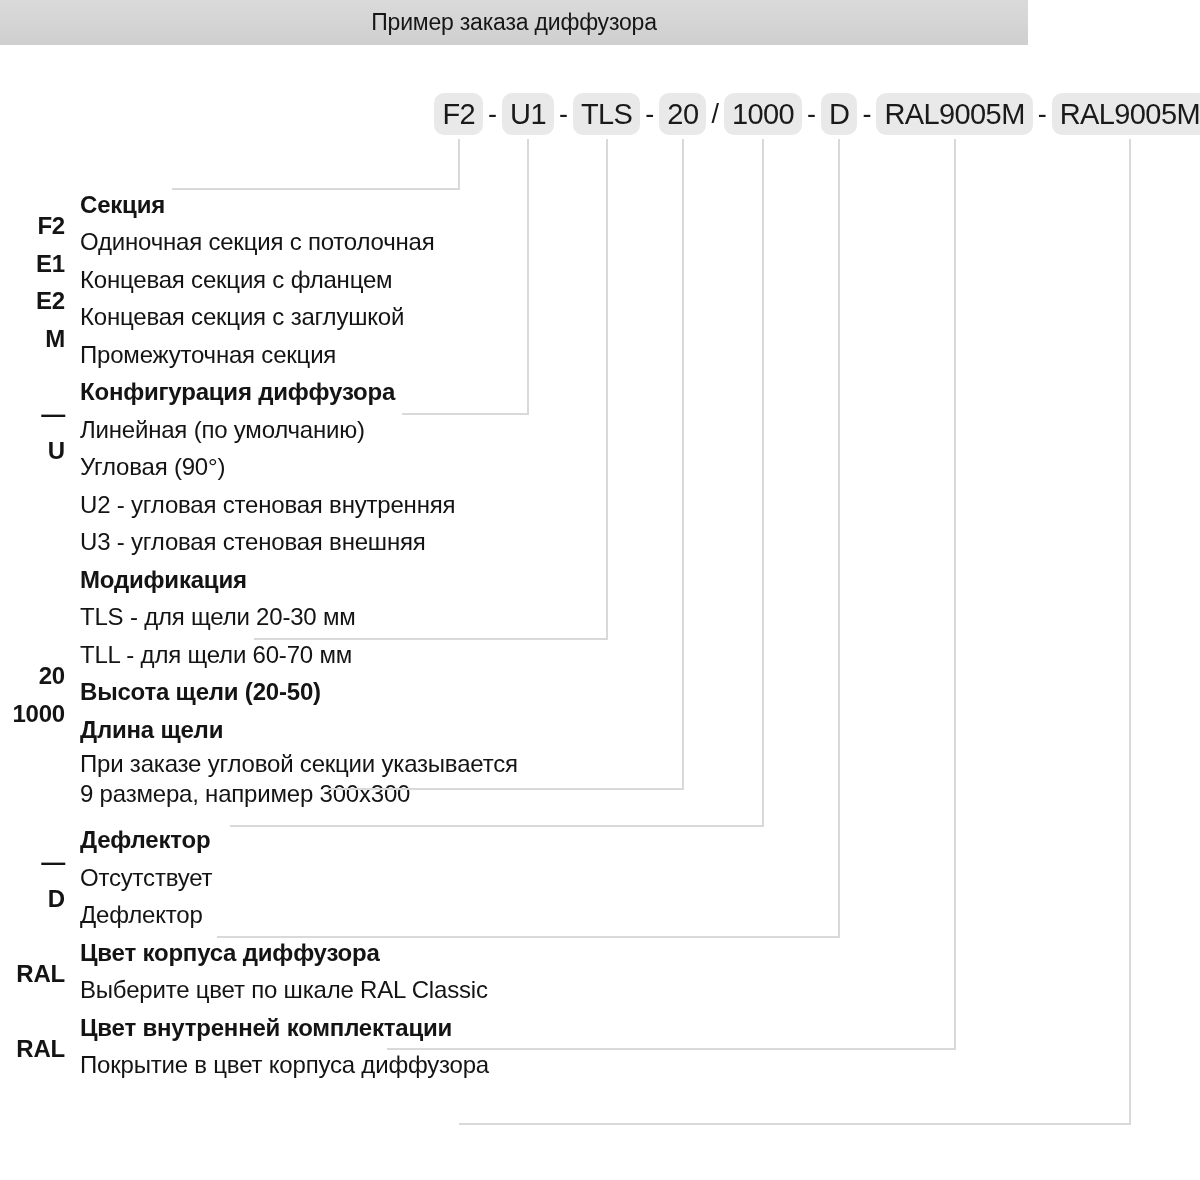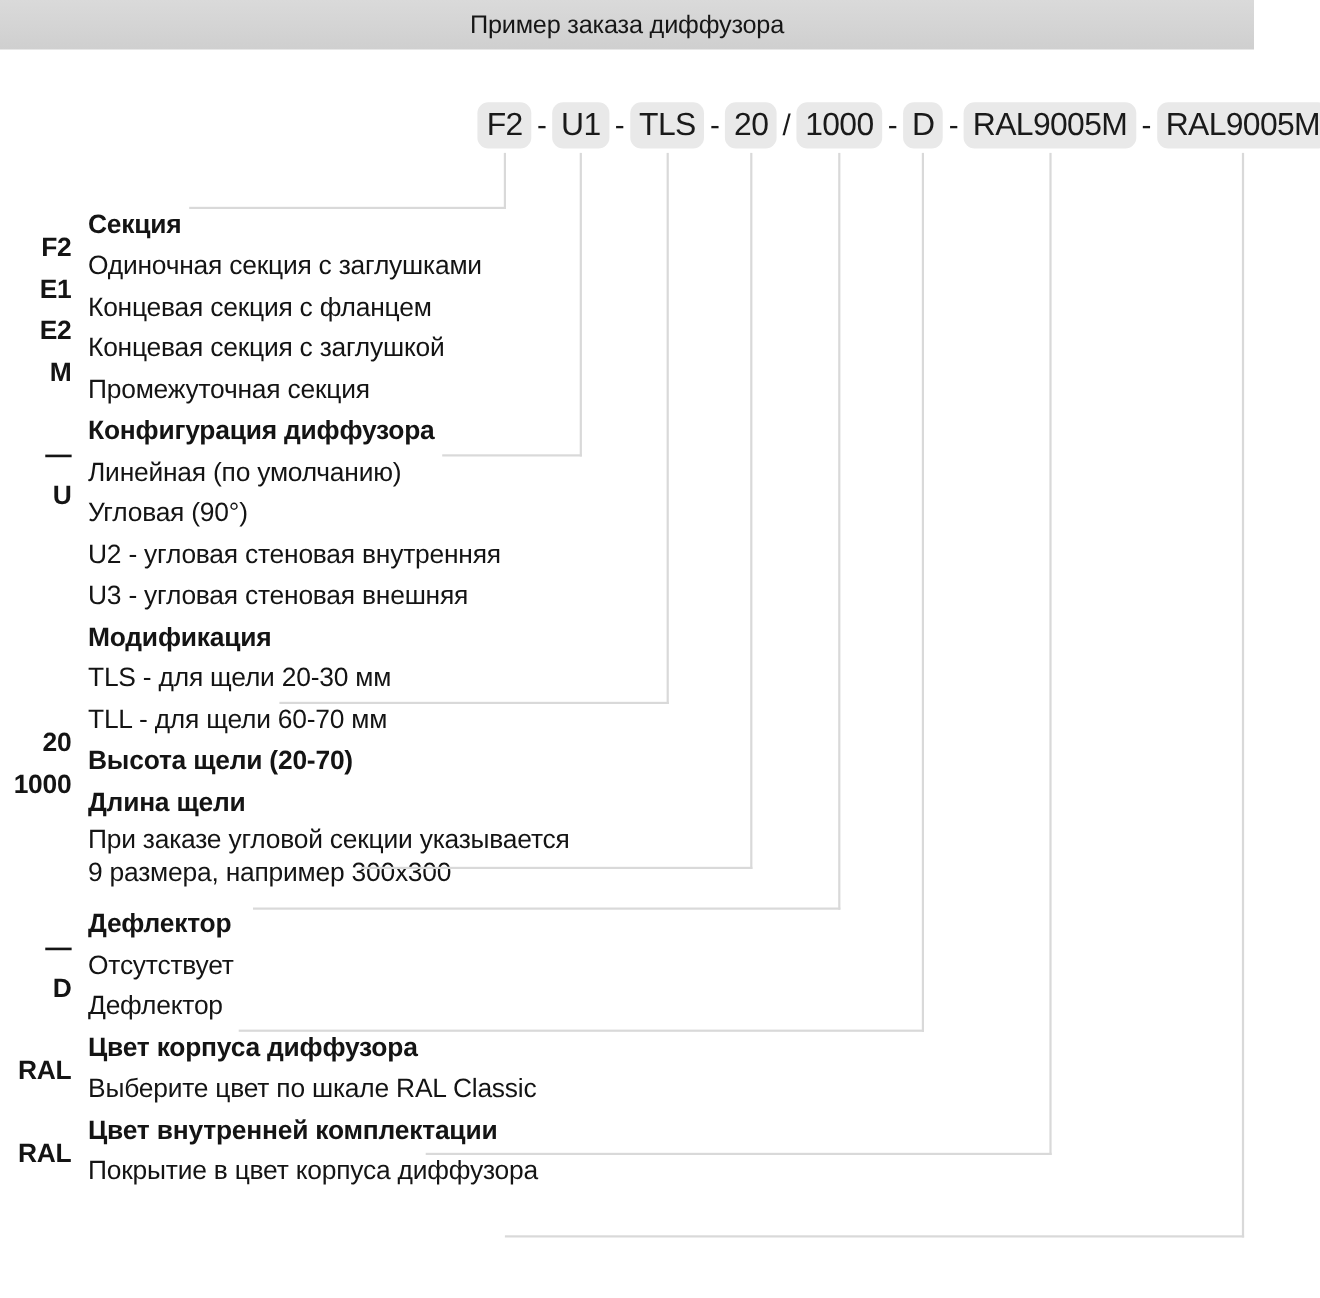--- a/index.html
+++ b/index.html
@@ -1,21 +1,21 @@
 <!DOCTYPE html>
 <html><head>
 <meta charset="utf-8">
 <style>
   html,body{margin:0;padding:0;background:#ffffff;}
   body{width:1200px;height:1180px;overflow:hidden;
        font-family:"Liberation Sans","DejaVu Sans",sans-serif;color:#141414;}
   .page{position:relative;width:1200px;height:1180px;overflow:hidden;background:#fff;}
 
   
-  .titlebar{position:absolute;left:0;top:0;width:1140px;height:45px;
+  .titlebar{position:absolute;left:0;top:0;width:1028px;height:45px;
             background:linear-gradient(180deg,#dadada 0%,#d4d4d4 55%,#cfcfcf 100%);
             display:flex;align-items:center;justify-content:center;}
   .titlebar span{font-size:23px;letter-spacing:-0.2px;color:#161616;}
 
   
   .code-row{position:absolute;top:92px;right:-8px;height:44px;
             display:flex;align-items:center;white-space:nowrap;}
   .codebox{display:inline-flex;align-items:center;height:42px;
            padding:0 8px;border-radius:10px;background:#e9e9e9;
            font-size:29px;letter-spacing:-0.6px;color:#1a1a1a;line-height:42px;}
@@ -60,21 +60,21 @@
       <span class="codebox" id="seg-inner_color">RAL9005M</span>
     </div>
 
   <div class="list" id="list">
       <div class="row header" id="row-0">
         <span class="key"></span>
         <span class="txt">Секция</span>
       </div>
       <div class="row item" id="row-2">
         <span class="key">F2</span>
-        <span class="txt">Одиночная секция с заглушками</span>
+        <span class="txt">Одиночная секция с потолочная</span>
       </div>
       <div class="row item" id="row-3">
         <span class="key">E1</span>
         <span class="txt">Концевая секция с фланцем</span>
       </div>
       <div class="row item" id="row-4">
         <span class="key">E2</span>
         <span class="txt">Концевая секция с заглушкой</span>
       </div>
       <div class="row item" id="row-5">
@@ -108,21 +108,21 @@
       <div class="row item" id="row-13">
         <span class="key"></span>
         <span class="txt">TLS - для щели 20-30 мм</span>
       </div>
       <div class="row item" id="row-15">
         <span class="key"></span>
         <span class="txt">TLL - для щели 60-70 мм</span>
       </div>
       <div class="row keyheader" id="row-16">
         <span class="key">20</span>
-        <span class="txt">Высота щели (20-70)</span>
+        <span class="txt">Высота щели (20-50)</span>
       </div>
       <div class="row keyheader" id="row-17">
         <span class="key">1000</span>
         <span class="txt">Длина щели</span>
       </div>
       <div class="row note" id="row-18">
         <span class="key"></span>
         <span class="txt">При заказе угловой секции указывается</span>
       </div>
       <div class="row note" id="row-19">

